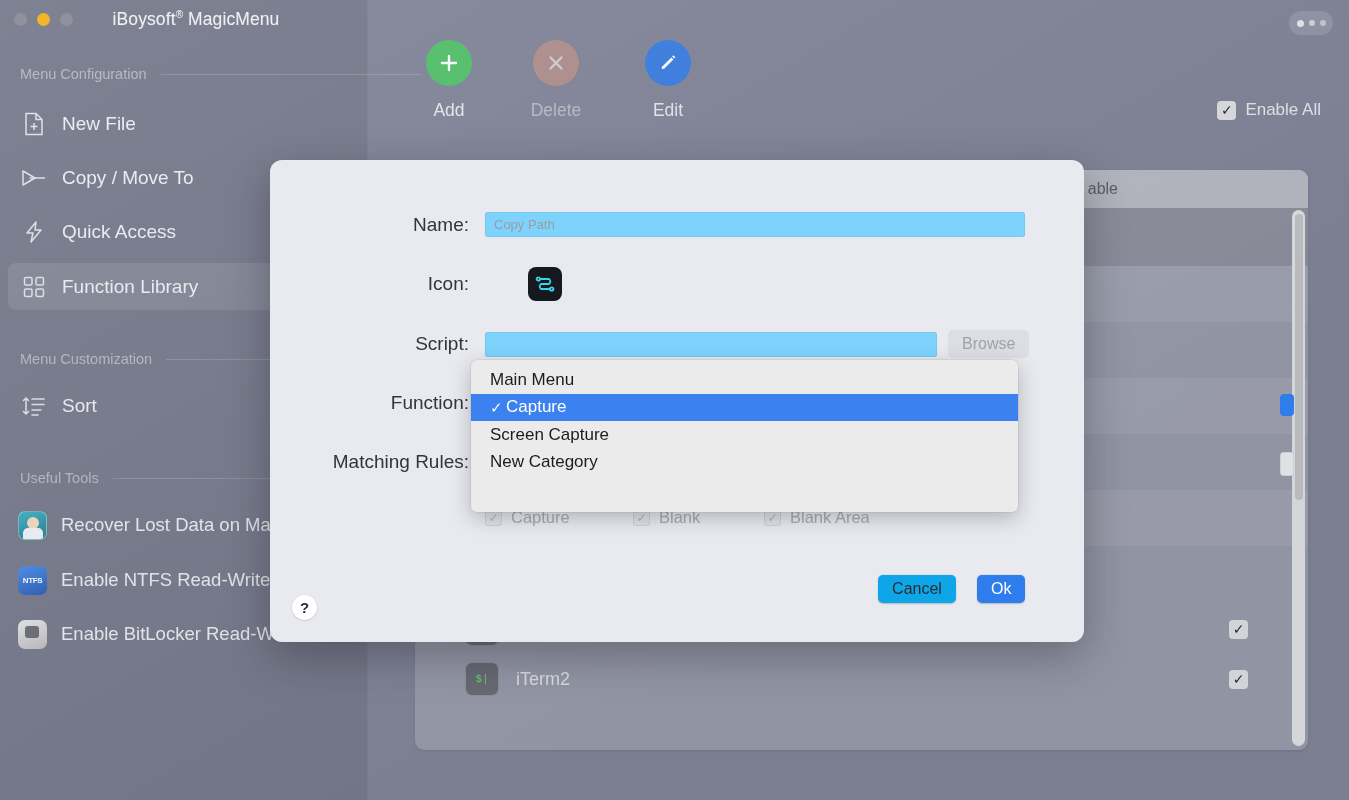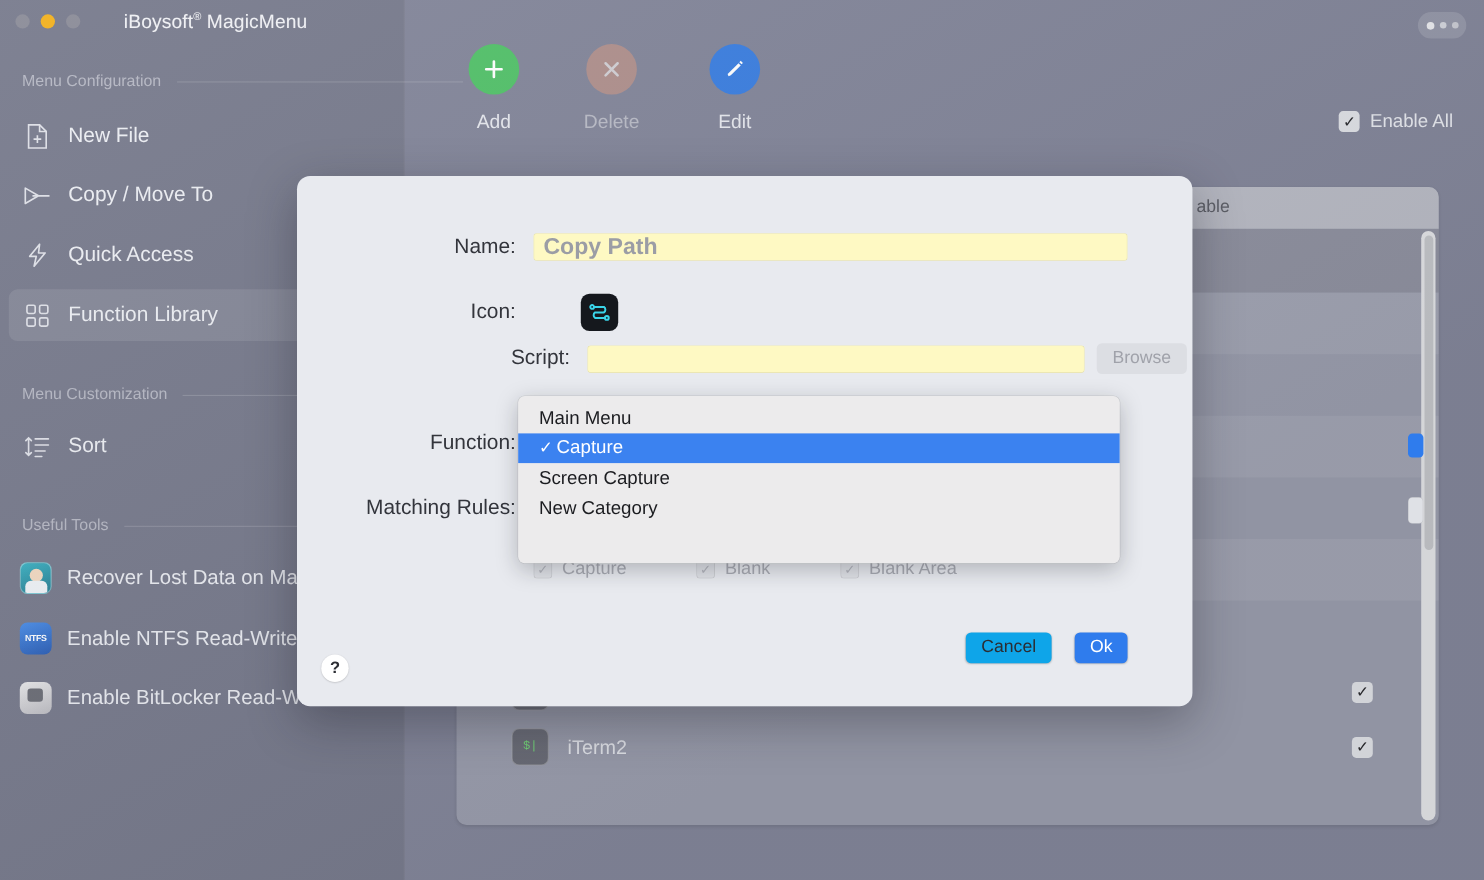--- a/index.html
+++ b/index.html
@@ -163,24 +163,24 @@
   .modal{
     position:absolute; left:270px; top:160px; width:814px; height:482px;
     background:#e8eaef; border-radius:12px; overflow:visible;
   }
   .field-row{ position:absolute; left:0; width:858px; display:flex; align-items:center; }
   .field-label{
     width:215px; text-align:right; padding-right:16px;
     color:#33353c; font-size:19px;
   }
   .tinput{
-    height:25px; background:#fef9c3; border:none; border-radius:3px;
+    height:25px; background:#7dd3fc; border:none; border-radius:3px;
     box-shadow:inset 0 0 0 .6px rgba(0,0,0,.10);
-    font-family:"Liberation Sans", sans-serif; font-size:21px;
-    color:#55575e; padding:0 9px; outline:none;font-weight:bold;
+    font-family:"Liberation Sans", sans-serif; font-size:13px;
+    color:#55575e; padding:0 9px; outline:none;
   }
   .tinput::placeholder{ color:#9b9da5; }
 
   .icon-box{
     width:34px; height:34px; border-radius:8px; background:#15181d;
     display:flex; align-items:center; justify-content:center;
   }
   .btn{
     border:none; border-radius:5px; font-family:"Liberation Sans", sans-serif;
     font-size:16px; cursor:default; padding:0 14px; height:28px;
@@ -425,21 +425,21 @@
       <span class="field-label">Icon:</span>
       <span class="icon-box">
         <svg width="24" height="24" viewBox="0 0 24 24" fill="none" stroke="#3ad4e8" stroke-width="1.8" stroke-linecap="round">
           <path d="M6 7h10a3 3 0 010 5H8a3 3 0 000 5h10"></path>
           <circle cx="5.3" cy="7" r="1.7" fill="#15181d"></circle>
           <circle cx="18.7" cy="17" r="1.7" fill="#15181d"></circle>
         </svg>
       </span>
     </div>
 
-    <div class="field-row" style="top:152px;justify-content:center;">
+    <div class="field-row" style="top:170px;">
       <span class="field-label">Script:</span>
       <input class="tinput" style="width: 452px;" placeholder="">
       <button class="btn ghost" style="margin-left:11px;">Browse</button>
     </div>
 
     <div class="field-row" style="top:232px;">
       <span class="field-label">Function:</span>
     </div>
 
     <div class="field-row" style="top:291px;">

